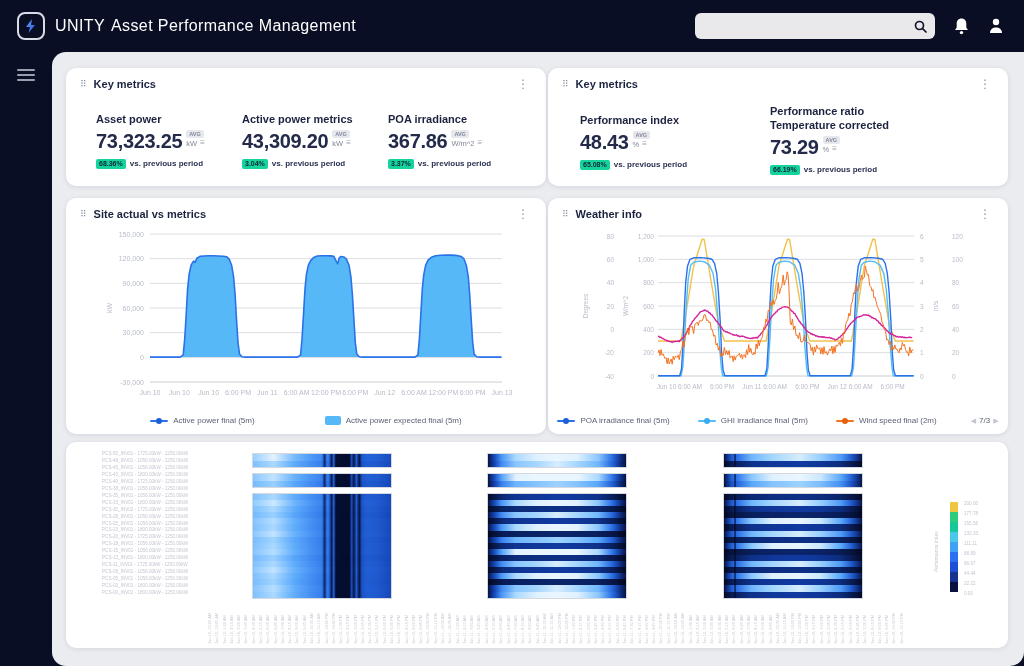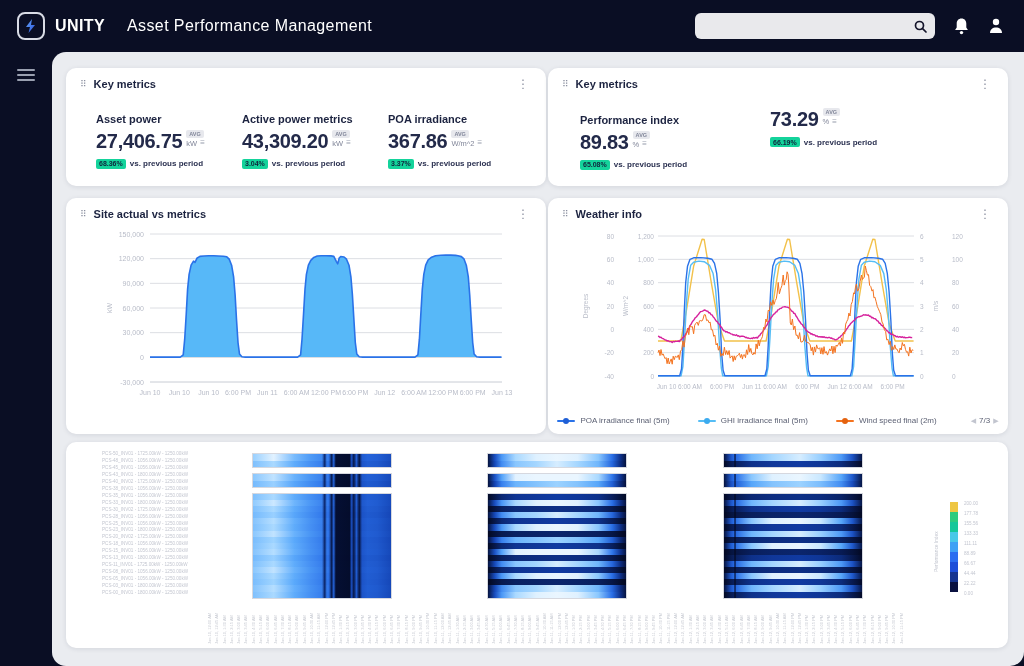--- a/index.html
+++ b/index.html
@@ -3,21 +3,21 @@
 <meta charset="utf-8">
 <style>
   * { margin:0; padding:0; box-sizing:border-box; }
   html,body { width:1024px; height:666px; overflow:hidden; background:#0a0e24;
     font-family:"Liberation Sans", sans-serif; }
   .header { position:absolute; left:0; top:0; width:1024px; height:52px; background:#0a0e24;
     display:flex; align-items:center; }
   .logo-box { width:28px; height:28px; margin-left:17px; border:2px solid #d9dce6; border-radius:8px;
     display:flex; align-items:center; justify-content:center; }
   .app-title { color:#fff; font-size:16px; margin-left:10px; letter-spacing:.4px; }
-  .app-title b { font-weight:700; margin-right:22px; }
+  .app-title b { font-weight:400; margin-right:6px; }
   .header-right { margin-left:auto; display:flex; align-items:center; gap:18px; margin-right:20px; }
   .search-box { width:240px; height:26px; background:#e9e9ec; border-radius:6px; display:flex; align-items:center; }
   .search-box input { flex:1; border:none; background:transparent; outline:none; font-size:11px; padding:0 8px;
     font-family:"Liberation Sans",sans-serif; color:#222; }
   .search-box .mag { margin-right:8px; display:flex; }
   .sidebar { position:absolute; left:0; top:52px; width:52px; bottom:0; background:#0a0e24; }
   .hamburger { position:absolute; left:17px; top:14px; width:18px; cursor:pointer; }
   .hamburger div { height:2px; background:#9aa0b0; margin:3px 0; border-radius:1px; }
   .content { position:absolute; left:52px; top:52px; width:972px; height:614px; background:#eaecf0;
     border-radius:14px 0 14px 14px; }
@@ -128,21 +128,21 @@
   <div class="card" id="card-km1">
     <div class="card-head">
       <span class="drag-dots">⠿</span>
       <span class="card-title">Key metrics</span>
       <span class="kebab">⋮</span>
     </div>
     <div class="metrics-row">
       <div class="metric">
         <div class="m-label">Asset power</div>
         <div class="m-valrow">
-          <span class="m-value">27,406.75</span>
+          <span class="m-value">73,323.25</span>
           <span class="m-side">
             <span class="avg-chip">AVG</span>
             <span class="unit-row">
                 <span class="m-unit">kW</span>
                 <span class="m-menu">≡</span>
               </span>
           </span>
         </div>
         <div class="delta-row">
             <span class="delta-chip">68.36%</span>
@@ -189,35 +189,36 @@
   <div class="card" id="card-km2">
     <div class="card-head">
       <span class="drag-dots">⠿</span>
       <span class="card-title">Key metrics</span>
       <span class="kebab">⋮</span>
     </div>
     <div class="metrics-row" style="padding-left:32px; padding-top:14px;">
       <div class="metric" style="padding-top:9px;">
         <div class="m-label">Performance index</div>
         <div class="m-valrow">
-          <span class="m-value">89.83</span>
+          <span class="m-value">48.43</span>
           <span class="m-side">
             <span class="avg-chip">AVG</span>
             <span class="unit-row">
                 <span class="m-unit">%</span>
                 <span class="m-menu">≡</span>
               </span>
           </span>
         </div>
         <div class="delta-row">
             <span class="delta-chip">65.08%</span>
             <span class="delta-note">vs. previous period</span>
           </div>
       </div>
       <div class="metric" style="width:200px;">
+        <div class="m-label" style="width:150px;">Performance ratio Temperature corrected</div>
         <div class="m-valrow">
           <span class="m-value">73.29</span>
           <span class="m-side">
             <span class="avg-chip">AVG</span>
             <span class="unit-row">
                 <span class="m-unit">%</span>
                 <span class="m-menu">≡</span>
               </span>
           </span>
         </div>
@@ -260,20 +261,33 @@
         <text x="260" y="171" font-size="7" fill="#b8bcc8" text-anchor="middle">12:00 PM</text>
         <text x="289.33333333333337" y="171" font-size="7" fill="#b8bcc8" text-anchor="middle">6:00 PM</text>
         <text x="318.66666666666663" y="171" font-size="7" fill="#b8bcc8" text-anchor="middle">Jun 12</text>
         <text x="348" y="171" font-size="7" fill="#b8bcc8" text-anchor="middle">6:00 AM</text>
         <text x="377.3333333333333" y="171" font-size="7" fill="#b8bcc8" text-anchor="middle">12:00 PM</text>
         <text x="406.6666666666667" y="171" font-size="7" fill="#b8bcc8" text-anchor="middle">6:00 PM</text>
         <text x="436" y="171" font-size="7" fill="#b8bcc8" text-anchor="middle">Jun 13</text>
         <path d="M84.0 133.1 L114.3 133.1 L117.2 130.9 L118.7 115.2 L120.2 90.6 L121.6 65.1 L123.1 50.3 L125.1 41.2 L127.5 37.1 L129.0 38.4 L130.9 34.3 L133.9 32.4 L137.8 32.0 L142.7 31.7 L147.6 31.7 L152.4 32.0 L157.3 32.2 L160.8 32.8 L163.2 35.1 L165.6 41.2 L167.6 52.8 L169.1 70.8 L170.5 95.5 L172.0 118.5 L173.5 130.0 L175.9 132.8 L179.3 133.1 L200.8 133.1 L231.6 133.1 L234.6 130.9 L236.0 115.2 L237.5 90.6 L239.0 65.1 L240.4 50.3 L242.4 41.2 L244.8 36.3 L247.8 33.4 L251.2 32.0 L255.1 31.8 L260.0 31.7 L264.9 31.9 L267.8 32.4 L270.3 37.3 L271.7 39.8 L273.2 34.0 L274.7 32.5 L278.1 33.0 L280.5 35.2 L283.0 41.2 L284.9 52.8 L286.4 70.8 L287.9 95.5 L289.3 118.5 L290.8 130.0 L293.2 132.8 L296.7 133.1 L318.2 133.1 L349.0 133.1 L351.9 130.9 L353.4 115.2 L354.8 90.6 L356.3 65.1 L357.8 50.3 L359.7 41.2 L362.2 35.9 L365.6 33.2 L369.5 31.7 L374.9 31.2 L379.8 31.0 L384.7 31.1 L389.6 31.4 L392.0 31.8 L395.4 32.6 L397.9 34.8 L400.3 41.2 L402.3 52.8 L403.7 70.8 L405.2 95.5 L406.7 118.5 L408.1 130.0 L410.6 132.8 L414.0 133.1 L435.5 133.1 Z" fill="#57b8f8" stroke="none"></path>
         <path d="M84.0 133.1 L114.3 133.1 L117.2 130.9 L118.7 115.2 L120.2 90.6 L121.6 65.1 L123.1 50.3 L125.1 41.2 L127.5 37.1 L129.0 38.4 L130.9 34.3 L133.9 32.4 L137.8 32.0 L142.7 31.7 L147.6 31.7 L152.4 32.0 L157.3 32.2 L160.8 32.8 L163.2 35.1 L165.6 41.2 L167.6 52.8 L169.1 70.8 L170.5 95.5 L172.0 118.5 L173.5 130.0 L175.9 132.8 L179.3 133.1 L200.8 133.1 L231.6 133.1 L234.6 130.9 L236.0 115.2 L237.5 90.6 L239.0 65.1 L240.4 50.3 L242.4 41.2 L244.8 36.3 L247.8 33.4 L251.2 32.0 L255.1 31.8 L260.0 31.7 L264.9 31.9 L267.8 32.4 L270.3 37.3 L271.7 39.8 L273.2 34.0 L274.7 32.5 L278.1 33.0 L280.5 35.2 L283.0 41.2 L284.9 52.8 L286.4 70.8 L287.9 95.5 L289.3 118.5 L290.8 130.0 L293.2 132.8 L296.7 133.1 L318.2 133.1 L349.0 133.1 L351.9 130.9 L353.4 115.2 L354.8 90.6 L356.3 65.1 L357.8 50.3 L359.7 41.2 L362.2 35.9 L365.6 33.2 L369.5 31.7 L374.9 31.2 L379.8 31.0 L384.7 31.1 L389.6 31.4 L392.0 31.8 L395.4 32.6 L397.9 34.8 L400.3 41.2 L402.3 52.8 L403.7 70.8 L405.2 95.5 L406.7 118.5 L408.1 130.0 L410.6 132.8 L414.0 133.1 L435.5 133.1 " fill="none" stroke="#2a72e8" stroke-width="1.6" stroke-linejoin="round"></path>
       </svg>
+    <div class="legend-row">
+      <div class="lg-item">
+        <span class="sw-lineDot">
+            <span class="ln" style="background:#2a72e8;"></span>
+            <span class="dt" style="background:#1f5fd6;"></span>
+          </span>
+        <span class="lg-label">Active power final (5m)</span>
+      </div>
+      <div class="lg-item">
+        <span class="sw-rect" style="background:#57b8f8;"></span>
+        <span class="lg-label">Active power expected final (5m)</span>
+      </div>
+    </div>
   </div>
 
   <div class="card" id="card-weather">
     <div class="card-head">
       <span class="drag-dots">⠿</span>
       <span class="card-title">Weather info</span>
       <span class="kebab">⋮</span>
     </div>
     <svg id="weather-svg" width="460" height="176" style="position:absolute;left:0;top:28px;">
         <line x1="110" x2="366" y1="10" y2="10" stroke="#dcdee3" stroke-width="1"></line>

